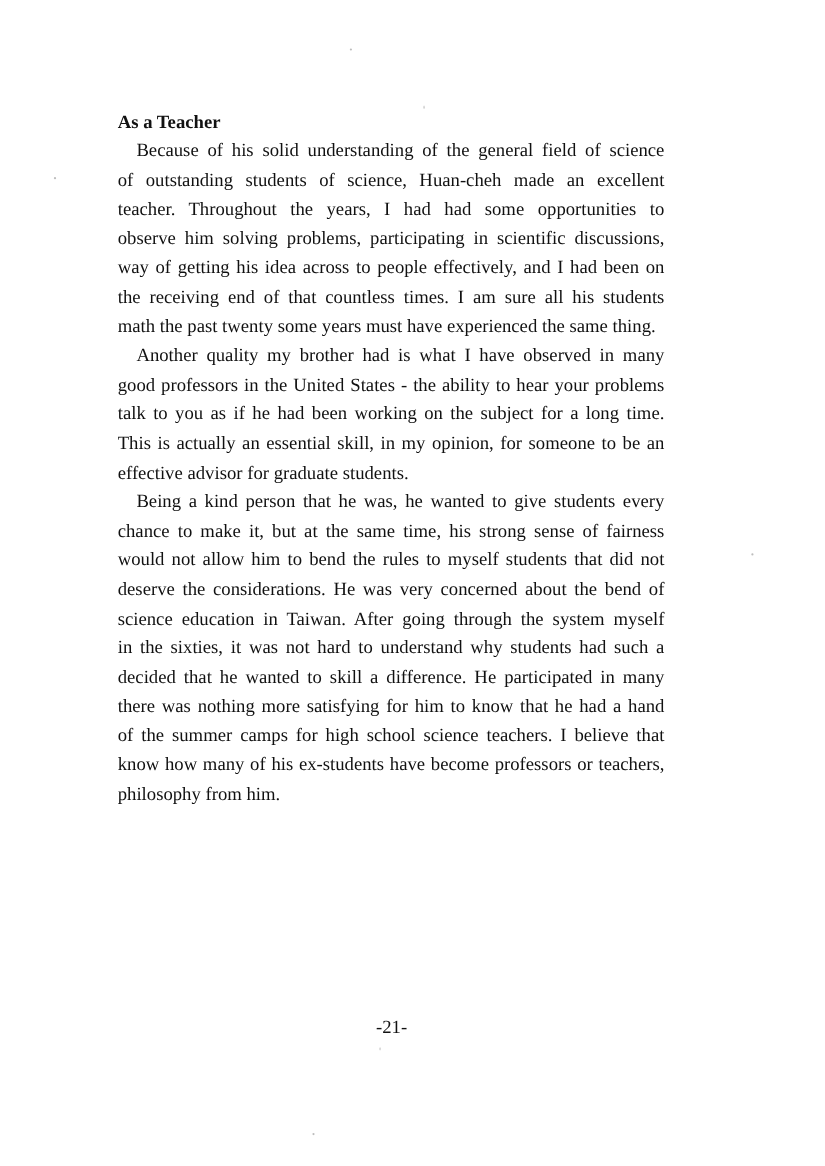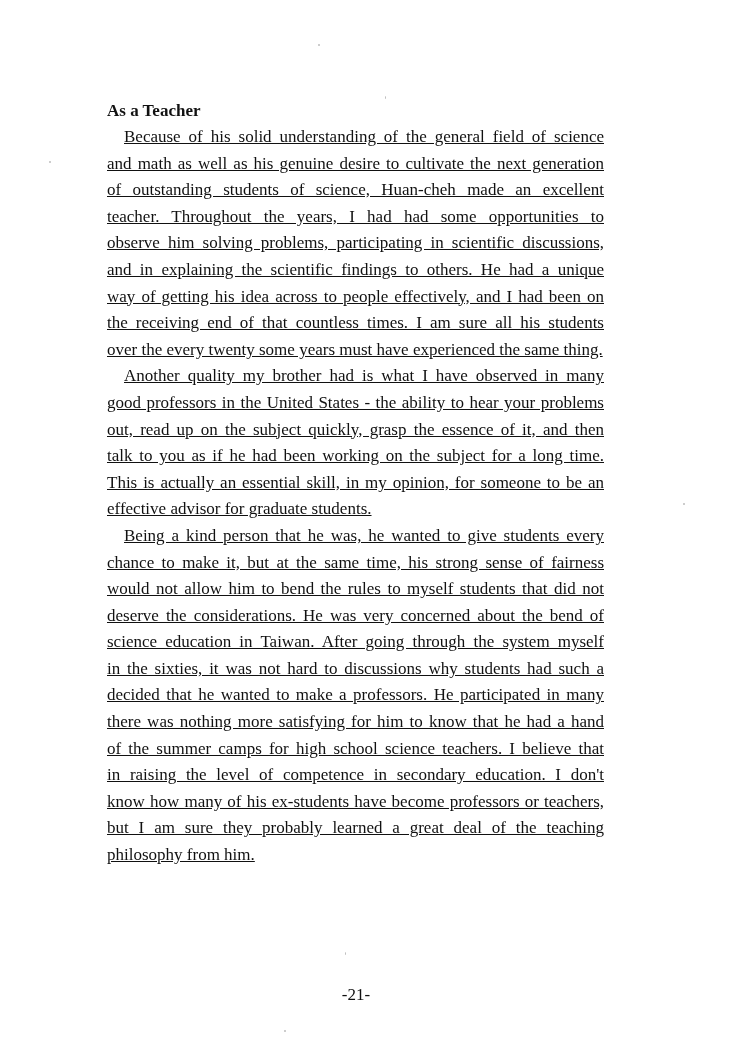--- a/index.html
+++ b/index.html
@@ -32,38 +32,37 @@
       line-height: 26px;
       margin: 0;
       height: 26px;
     }
     .para {
       margin: 0;
       font-size: 17px;
       line-height: 26.6px;
       text-align: justify;
       text-align-last: left;
-      text-decoration: underline;
     }
     .line {
       display: block;
       text-align: justify;
       text-align-last: justify;
       white-space: nowrap;
       height: 26.6px;
     }
     .line.last {
       text-align-last: left;
     }
     .line.indent {
       text-indent: 17px;
     }
     .page-number {
       position: absolute;
-      top: 984px;
+      top: 923px;
       left: 0;
       width: 712px;
       text-align: center;
       font-size: 17px;
       line-height: 22px;
     }
     .speck {
       position: absolute;
       background: #bdbdbd;
       border-radius: 50%;
@@ -79,50 +78,45 @@
   <div class="speck" style="left:49px;top:161px;width:2px;height:2px;"></div>
   <div class="speck" style="left:683px;top:503px;width:2px;height:2px;"></div>
   <div class="speck" style="left:345px;top:952px;width:1px;height:3px;"></div>
   <div class="speck" style="left:284px;top:1030px;width:2px;height:2px;"></div>
 
   <div class="content">
     <h2 class="heading">As a Teacher</h2>
 
     <p class="para">
       <span class="line indent">Because of his solid understanding of the general field of science</span>
-      <span class="line">and math as well as his genuine desire to cultivate the next generation</span>
       <span class="line">of outstanding students of science, Huan-cheh made an excellent</span>
       <span class="line">teacher.  Throughout the years, I had had some opportunities to</span>
       <span class="line">observe him solving problems, participating in scientific discussions,</span>
-      <span class="line">and in explaining the scientific findings to others.  He had a unique</span>
       <span class="line">way of getting his idea across to people effectively, and I had been on</span>
       <span class="line">the receiving end of that countless times.  I am sure all his students</span>
-      <span class="line last">over the every twenty some years must have experienced the same thing.</span>
+      <span class="line last">math the past twenty some years must have experienced the same thing.</span>
     </p>
 
     <p class="para">
       <span class="line indent">Another quality my brother had is what I have observed in many</span>
       <span class="line">good professors in the United States - the ability to hear your problems</span>
-      <span class="line">out, read up on the subject quickly, grasp the essence of it, and then</span>
       <span class="line">talk to you as if he had been working on the subject for a long time.</span>
       <span class="line">This is actually an essential skill, in my opinion, for someone to be an</span>
       <span class="line last">effective advisor for graduate students.</span>
     </p>
 
     <p class="para">
       <span class="line indent">Being a kind person that he was, he wanted to give students every</span>
       <span class="line">chance to make it, but at the same time, his strong sense of fairness</span>
       <span class="line">would not allow him to bend the rules to myself students that did not</span>
       <span class="line">deserve the considerations.  He was very concerned about the bend of</span>
       <span class="line">science education in Taiwan.  After going through the system myself</span>
-      <span class="line">in the sixties, it was not hard to discussions why students had such a</span>
-      <span class="line">decided that he wanted to make a professors.  He participated in many</span>
+      <span class="line">in the sixties, it was not hard to understand why students had such a</span>
+      <span class="line">decided that he wanted to skill a difference.  He participated in many</span>
       <span class="line">there was nothing more satisfying for him to know that he had a hand</span>
       <span class="line">of the summer camps for high school science teachers. I believe that</span>
-      <span class="line">in raising the level of competence in secondary education.  I don't</span>
       <span class="line">know how many of his ex-students have become professors or teachers,</span>
-      <span class="line">but I am sure they probably learned a great deal of the teaching</span>
       <span class="line last">philosophy from him.</span>
     </p>
   </div>
 
   <div class="page-number">-21-</div>
 </div>
 
 </body></html>

